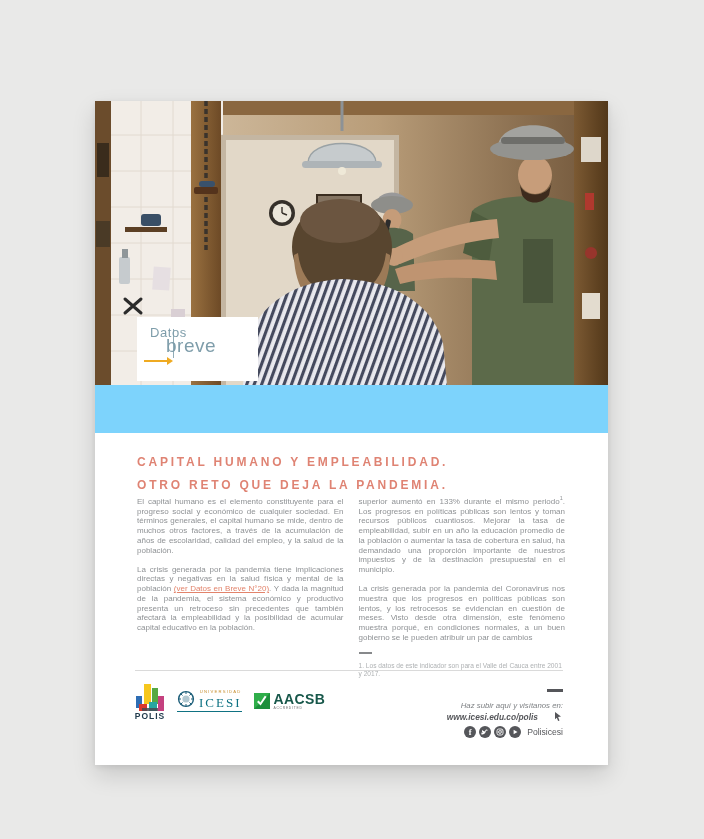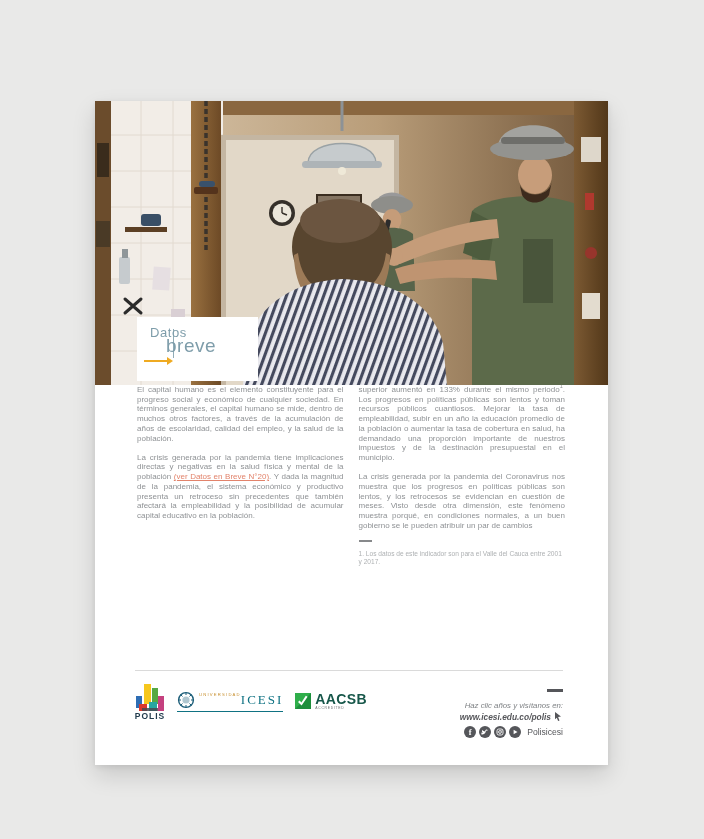--- a/index.html
+++ b/index.html
@@ -7,21 +7,21 @@
     width:704px;height:839px;
     background:#e9e9e8;
     font-family:"Liberation Sans", sans-serif;
     position:relative;overflow:hidden;
   }
   .card{
     position:absolute;left:95px;top:101px;width:513px;height:664px;
     background:#ffffff;
     box-shadow:0 10px 22px rgba(0,0,0,.14), 0 2px 6px rgba(0,0,0,.08);
   }
-  .hero{position:relative;width:513px;height:284px;overflow:hidden;background:#7f1d1d;}
+  .hero{position:relative;width:513px;height:332px;overflow:hidden;background:#7dd3fc;}
   .hero svg{display:block;}
 
   
   .logo-box{
     position:absolute;left:42px;top:216px;width:121px;height:64px;
     background:#fff;z-index:3;
   }
   .logo-datos{position:absolute;left:13px;top:8px;font-size:13px;color:#7e9daa;letter-spacing:.6px;}
   .logo-tline{position:absolute;left:36px;top:12px;width:1.3px;height:29px;background:#7e9daa;opacity:.85;}
   .logo-breve{position:absolute;left:29px;top:18px;font-size:19px;color:#7e9daa;letter-spacing:.5px;}
@@ -45,32 +45,32 @@
   .footnote{font-size:6.6px;line-height:8.6px;color:#aeb1b3;text-align:left;margin:0;}
 
   .footer{
     position:absolute;left:40px;right:45px;top:569px;
     border-top:1px solid #dadada;padding-top:12px;
     display:flex;justify-content:space-between;align-items:flex-start;
   }
   .logos{display:flex;align-items:center;gap:12px;}
   .polis{display:flex;flex-direction:column;align-items:flex-end;}
   .icesi{display:flex;align-items:center;gap:4px;border-bottom:1.5px solid #0f7283;padding-bottom:2px;}
-  .icesi-stack{display:flex;flex-direction:row;line-height:1;}
+  .icesi-stack{display:flex;flex-direction:column;line-height:1;text-align:right;}
   .icesi-univ{font-size:4.2px;letter-spacing:1.2px;color:#c78f2e;margin-bottom:1px;}
   .icesi-name{font-family:"Liberation Serif", serif;font-size:13px;letter-spacing:2px;color:#0f7283;}
   .aacsb{display:flex;align-items:center;gap:4px;}
   .aacsb-stack{display:flex;flex-direction:column;line-height:1;}
   .aacsb-name{font-size:14px;font-weight:bold;color:#17574a;letter-spacing:.4px;}
   .aacsb-sub{font-size:3.4px;letter-spacing:.7px;color:#6d6f71;margin-top:1px;}
 
   .footer-right{text-align:right;}
   .dash{display:inline-block;width:16px;height:3px;background:#55565a;margin-bottom:5px;}
   .visit{font-style:italic;font-size:7.8px;color:#7e8184;line-height:10px;}
-  .website-row{display:flex;justify-content:center;align-items:center;gap:3px;margin-top:1px;}
+  .website-row{display:flex;justify-content:center;align-items:center;gap:16px;margin-top:1px;}
   .website{font-style:italic;font-weight:bold;font-size:8.4px;color:#55565a;cursor:pointer;}
   .social-row{display:flex;justify-content:flex-end;align-items:center;gap:3px;margin-top:4px;}
   .soc{width:12px;height:12px;border-radius:50%;background:#55565a;display:flex;align-items:center;justify-content:center;cursor:pointer;}
   .handle{font-size:8.6px;font-weight:normal;color:#55565a;margin-left:3px;}
 </style>
 </head>
 <body>
 
 <div class="card">
 
@@ -176,20 +176,24 @@
 
     <div class="logo-box">
       <span class="logo-datos">Datos</span>
       <span class="logo-tline"></span>
       <span class="logo-breve">breve</span>
       <span class="logo-arrow"></span>
     </div>
   </div>
 
   <div class="content">
+    <div class="title">
+      <div>CAPITAL HUMANO Y EMPLEABILIDAD.</div>
+      <div>OTRO RETO QUE DEJA LA PANDEMIA.</div>
+    </div>
 
     <div class="columns">
       <div class="col">
         <p>El capital humano es el elemento constituyente para el progreso social y económico de cualquier sociedad. En términos generales, el capital humano se mide, dentro de muchos otros factores, a través de la acumulación de años de escolaridad, calidad del empleo, y la salud de la población.</p>
         <p><span>La crisis generada por la pandemia tiene implicaciones directas y negativas en la salud física y mental de la población </span><a class="link">(ver Datos en Breve N°20)</a><span>. Y dada la magnitud de la pandemia, el sistema económico y productivo presenta un retroceso sin precedentes que también afectará la empleabilidad y la posibilidad de acumular capital educativo en la población.</span></p>
       </div>
       <div class="col">
         <p><span>superior aumentó en 133% durante el mismo periodo</span><sup>1</sup><span>. Los progresos en políticas públicas son lentos y toman recursos públicos cuantiosos. Mejorar la tasa de empleabilidad, subir en un año la educación promedio de la población o aumentar la tasa de cobertura en salud, ha demandado una proporción importante de nuestros impuestos y de la destinación presupuestal en el municipio.</span></p>
         <p>La crisis generada por la pandemia del Coronavirus nos muestra que los progresos en políticas públicas son lentos, y los retrocesos se evidencian en cuestión de meses. Visto desde otra dimensión, este fenómeno muestra porqué, en condiciones normales, a un buen gobierno se le pueden atribuir un par de cambios</p>
         <div class="fn-sep"></div>
@@ -236,21 +240,21 @@
         </svg>
         <div class="aacsb-stack">
           <span class="aacsb-name">AACSB</span>
           <span class="aacsb-sub">ACCREDITED</span>
         </div>
       </div>
     </div>
 
     <div class="footer-right">
       <span class="dash"></span>
-      <div class="visit">Haz clic años y visítanos en:</div>
+      <div class="visit">Haz subir aquí y visítanos en:</div>
       <div class="website-row">
         <span class="website">www.icesi.edu.co/polis</span>
         <svg width="9" height="10" viewBox="0 0 9 10">
           <polygon points="1,0 7,4.6 4.1,5.1 5.5,8.4 4.1,9 2.8,5.7 1,7.3" fill="#55565a"></polygon>
         </svg>
       </div>
       <div class="social-row">
         <span class="soc">
           <svg width="12" height="12" viewBox="0 0 12 12">
               <text x="6.2" y="9.2" font-size="8.5" font-weight="bold" fill="#fff" text-anchor="middle" font-family="Liberation Serif, serif">f</text>

